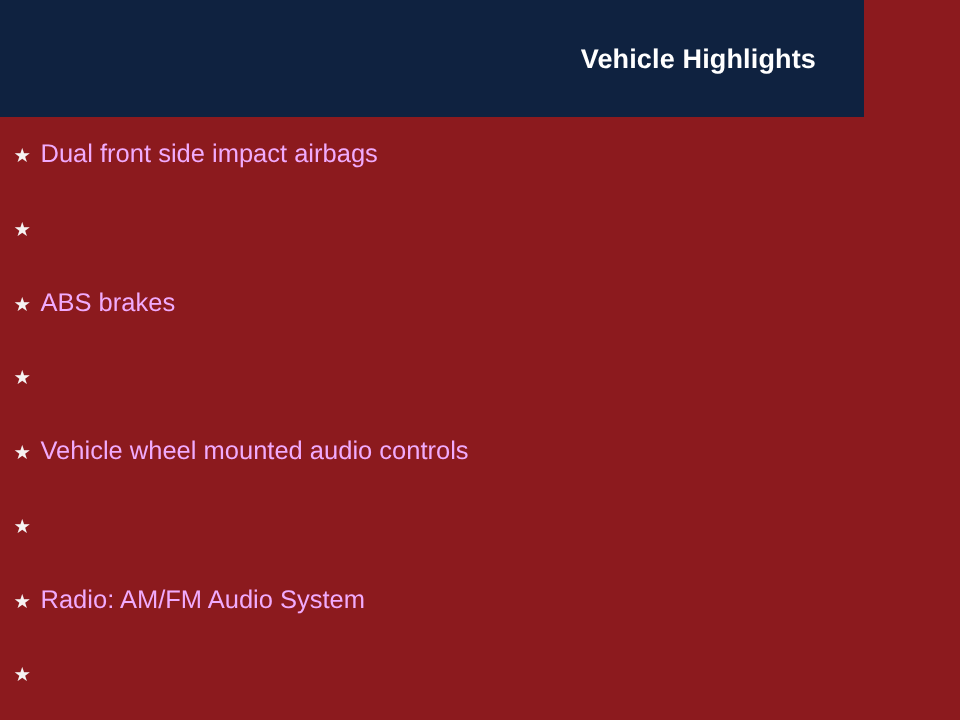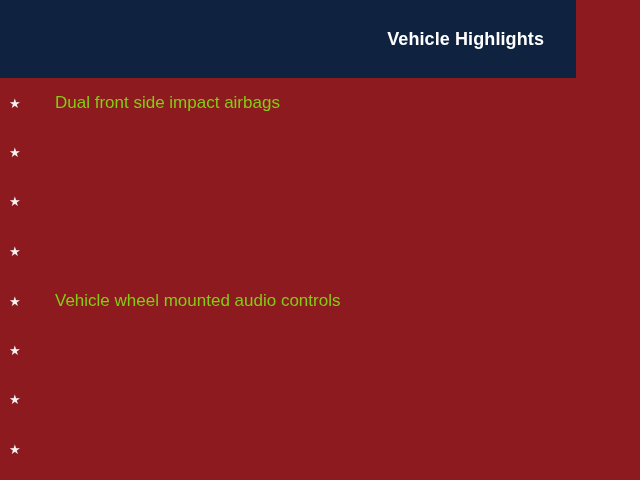--- a/index.html
+++ b/index.html
@@ -62,22 +62,21 @@
   .bullet-star {
     display: inline-block;
     width: 18px;
     min-width: 18px;
     font-size: 13px;
     color: #f6f3f3;
     line-height: 22px;
   }
   .highlight-label {
     display: inline-block;
-    color: #84cc16;
-    margin-left: 28px;
+    color: #f0abfc;
   }
 </style>
 </head>
 <body>
 
 <div class="screen">
 
   <div class="header-bar">
     <div class="header-title">Vehicle Highlights</div>
   </div>
@@ -89,37 +88,39 @@
         <span class="bullet-star">★</span>
         <span class="highlight-label">Dual front side impact airbags</span>
       </li>
 
       <li class="highlight-item">
         <span class="bullet-star">★</span>
       </li>
 
       <li class="highlight-item">
         <span class="bullet-star">★</span>
+        <span class="highlight-label">ABS brakes</span>
       </li>
 
       <li class="highlight-item">
         <span class="bullet-star">★</span>
       </li>
 
       <li class="highlight-item">
         <span class="bullet-star">★</span>
         <span class="highlight-label">Vehicle wheel mounted audio controls</span>
       </li>
 
       <li class="highlight-item">
         <span class="bullet-star">★</span>
       </li>
 
       <li class="highlight-item">
         <span class="bullet-star">★</span>
+        <span class="highlight-label">Radio: AM/FM Audio System</span>
       </li>
 
       <li class="highlight-item">
         <span class="bullet-star">★</span>
       </li>
 
     </ul>
   </div>
 
 </div>

